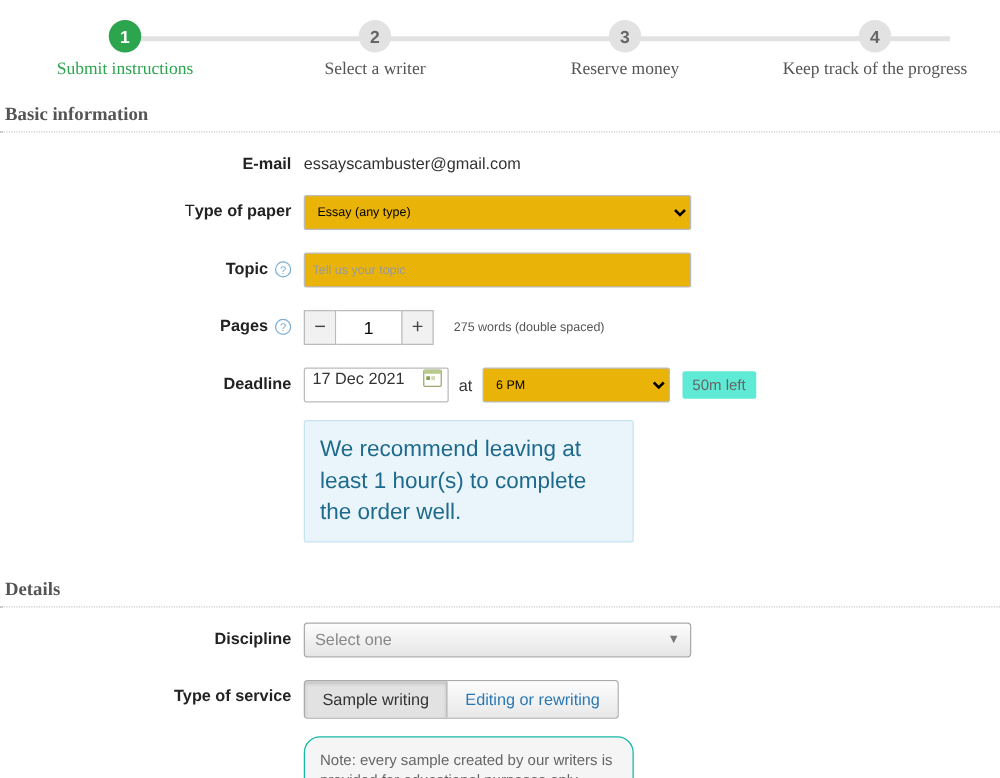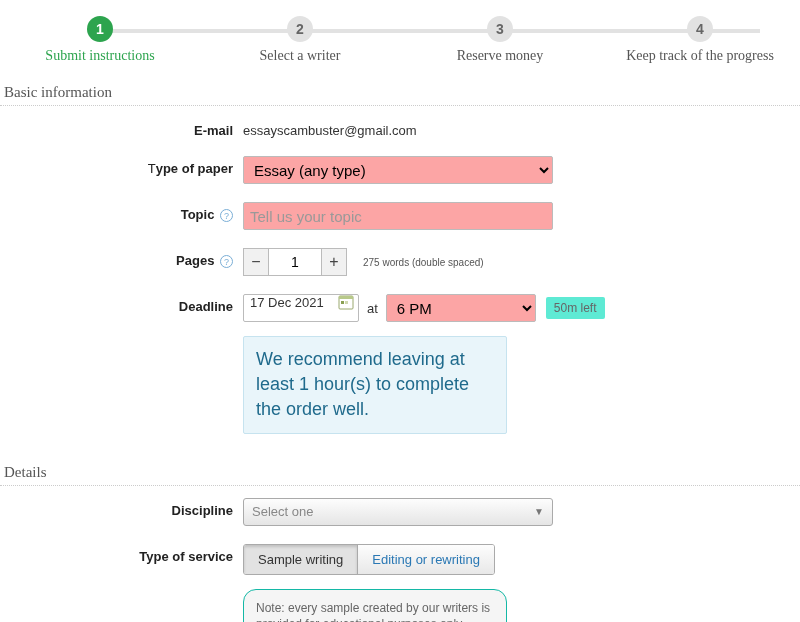--- a/index.html
+++ b/index.html
@@ -59,20 +59,21 @@
   }
 
   
   .section-title {
     font-family: Georgia, serif;
     font-size: 15px;
     color: #555;
     padding: 12px 4px 4px 4px;
     border-bottom: 1px dotted #ccc;
     margin-bottom: 12px;
+    font-weight: bold;
   }
 
   .form-row {
     display: flex;
     align-items: flex-start;
     margin-bottom: 18px;
     padding-left: 8px;
   }
   .form-label {
     width: 235px;
@@ -100,23 +101,23 @@
     font-weight: normal;
   }
 
   .static-text { padding-top: 5px; color: #333; }
 
   select, input[type="text"] {
     height: 28px;
     border: 1px solid #bbb;
     border-radius: 2px;
     padding: 0 6px;
-    font-size: 15px;
+    font-size: 10px;
     font-family: inherit;
-    background: #fca5a5;
+    background: #eab308;
   }
   select.type-paper { width: 310px; }
   input.topic-input { width: 310px; }
   input.topic-input::placeholder { color: #999; }
 
   
   .spinner { display: inline-flex; align-items: center; }
   .spin-btn {
     width: 26px;
     height: 28px;

